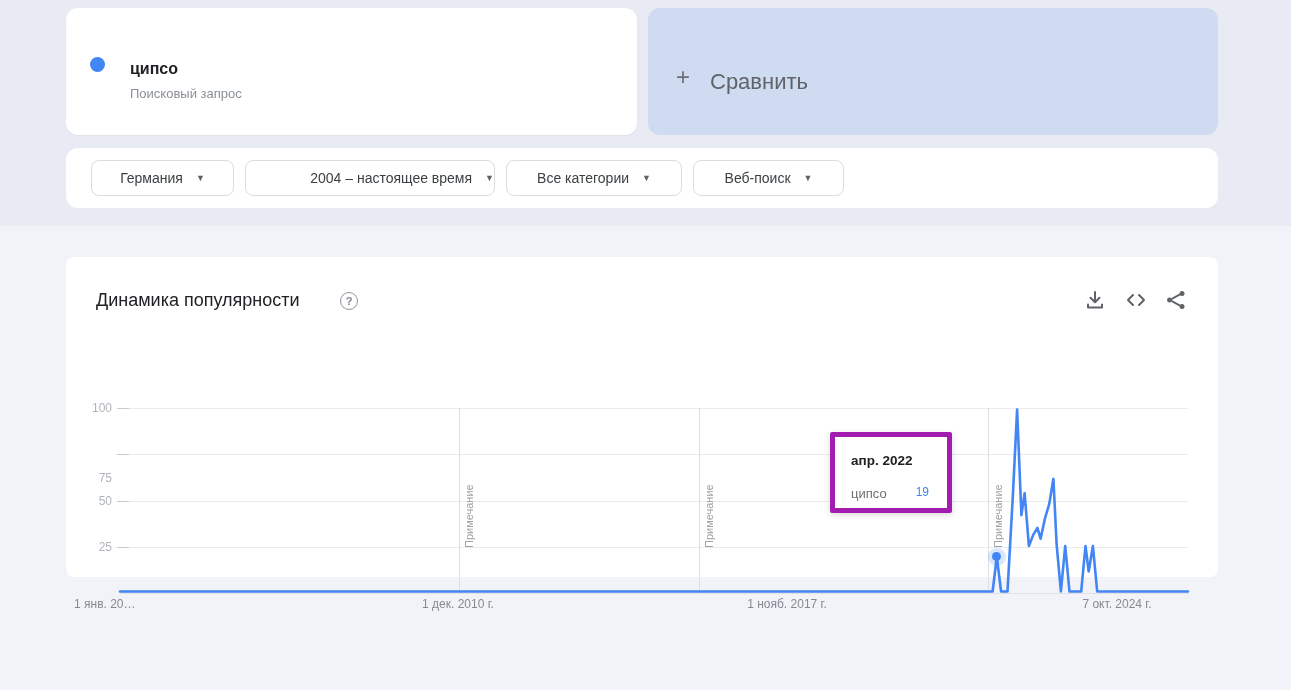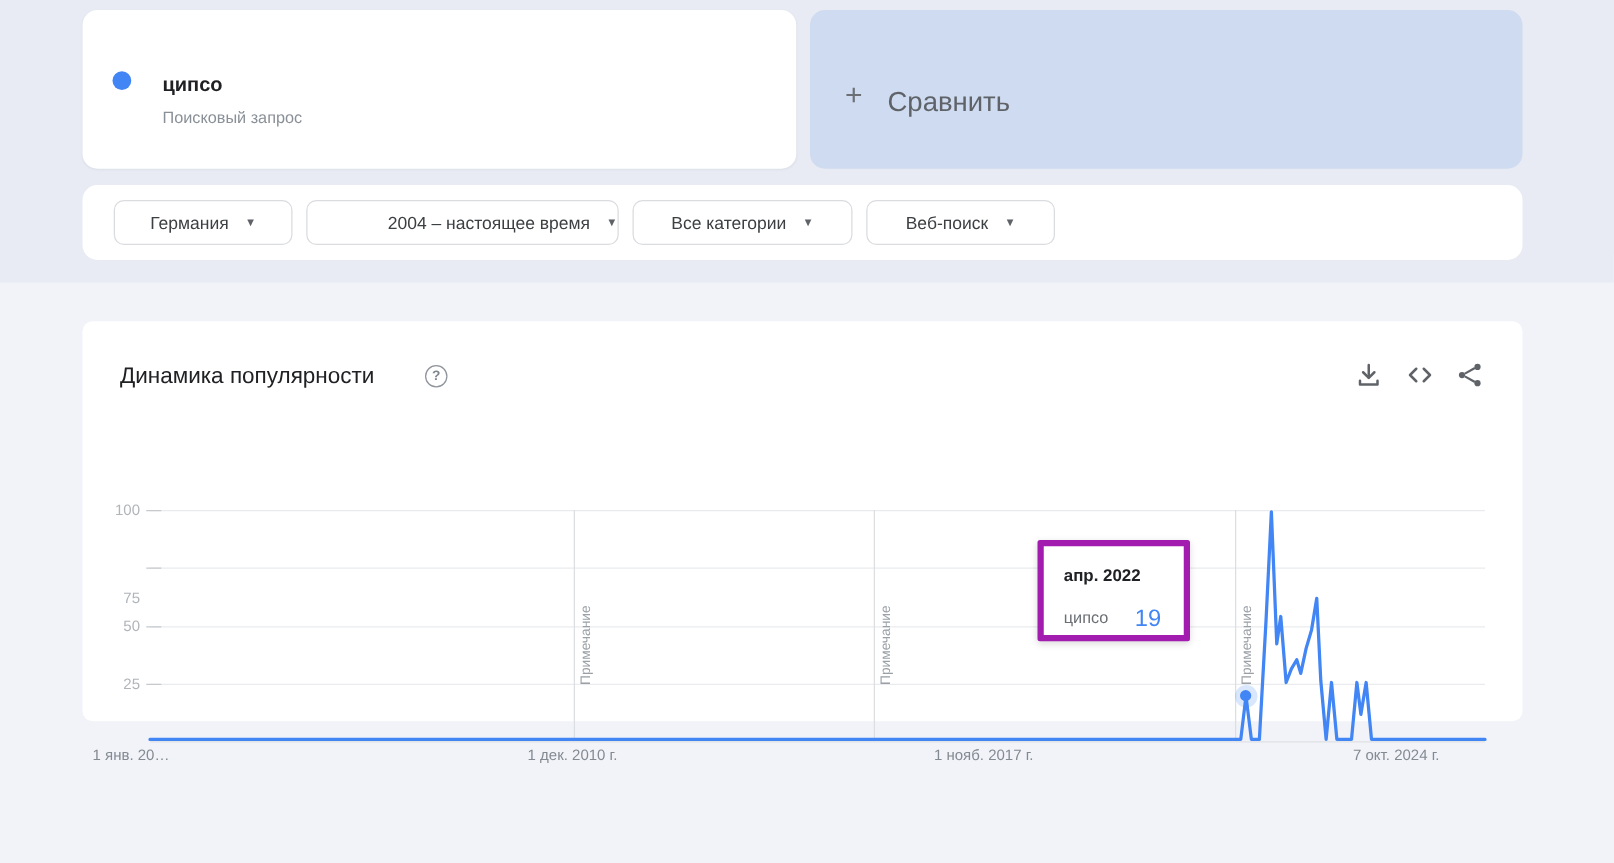--- a/index.html
+++ b/index.html
@@ -94,21 +94,21 @@
   .hover-dot  { position:absolute; width:9px;  height:9px;  border-radius:50%; background:#4285f4; }
 
   
   .tooltip {
     position:absolute; left:764px; top:175px; width:122px; height:81px;
     background:#fff; border:5px solid #a21caf; border-radius:2px;
     box-shadow:0 2px 6px rgba(0,0,0,.14); z-index:5;
   }
   .tooltip-date { position:absolute; left:16px; top:16px; font-size:13.5px; font-weight:700; color:#202124; }
   .tooltip-term { position:absolute; left:16px; top:49px; font-size:13px; color:#6b7075; }
-  .tooltip-value { position:absolute; right:18px; top:48px; font-size:19px; color:#4285f4; }
+  .tooltip-value { position:absolute; right:18px; top:48px; font-size:12px; color:#4285f4; }
 </style>
 </head>
 <body>
 
 <div class="top-band"></div>
 
 <div class="term-card">
   <span class="term-dot" style="background: rgb(66, 133, 244);"></span>
   <span class="term-title">ципсо</span>
   <span class="term-subtitle">Поисковый запрос</span>

